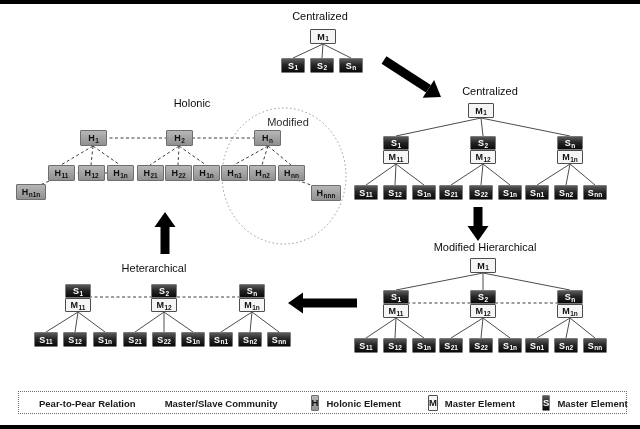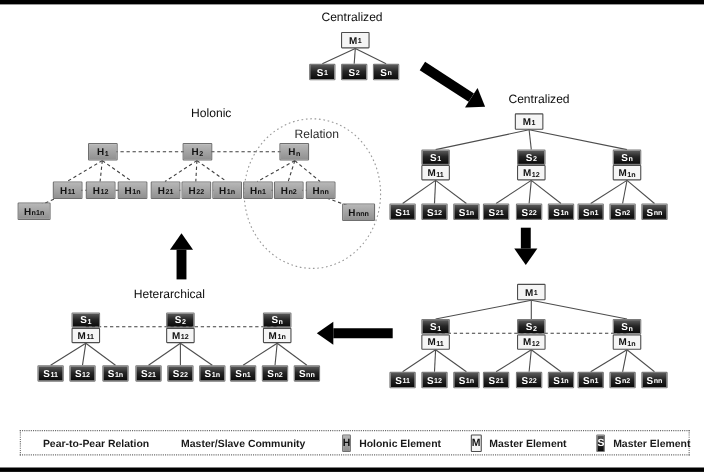--- a/index.html
+++ b/index.html
@@ -358,23 +358,24 @@
         <sub>n1n</sub>
       </div>
       <div class="node holon" style="left: 311px; top: 185px; width: 30px; height: 16px;">
         <span>H</span>
         <sub>nnn</sub>
       </div>
     </div>
 
   <div class="title" style="left:320px;top:10px;">Centralized</div>
   <div class="title" style="left:490px;top:85px;">Centralized</div>
+  <div class="title" style="left:485px;top:241px;">Modified Hierarchical</div>
   <div class="title" style="left:154px;top:262px;">Heterarchical</div>
   <div class="title" style="left:192px;top:97px;">Holonic</div>
-  <div class="subtitle" style="left:288px;top:116px;">Relation</div>
+  <div class="subtitle" style="left:288px;top:116px;">Modified</div>
 
   <div class="legend">
     <span class="dash-sample"></span>
     <span class="legend-label">Pear-to-Pear Relation</span>
     <span class="line-sample"></span>
     <span class="legend-label">Master/Slave Community</span>
     <span class="sample-box holon" style="margin-left:20px;">
         <span>H</span>
       </span>
     <span class="legend-label">Holonic Element</span>

